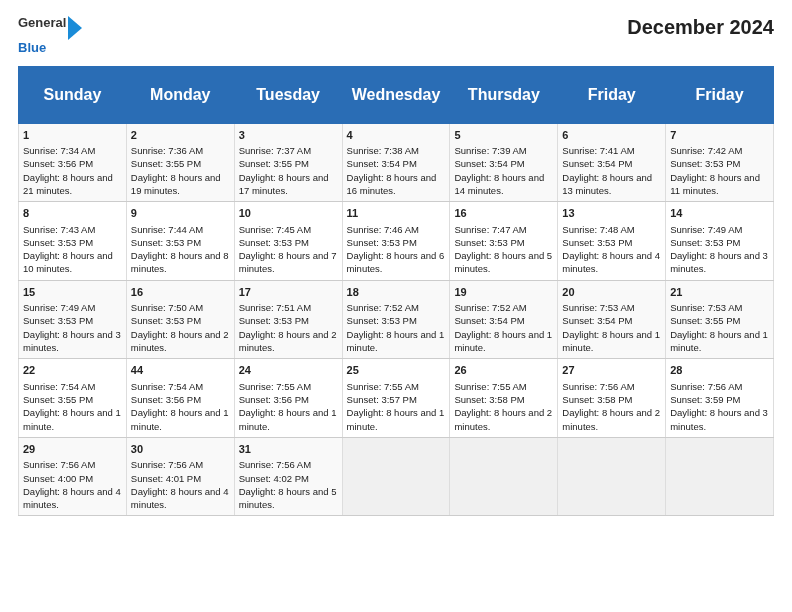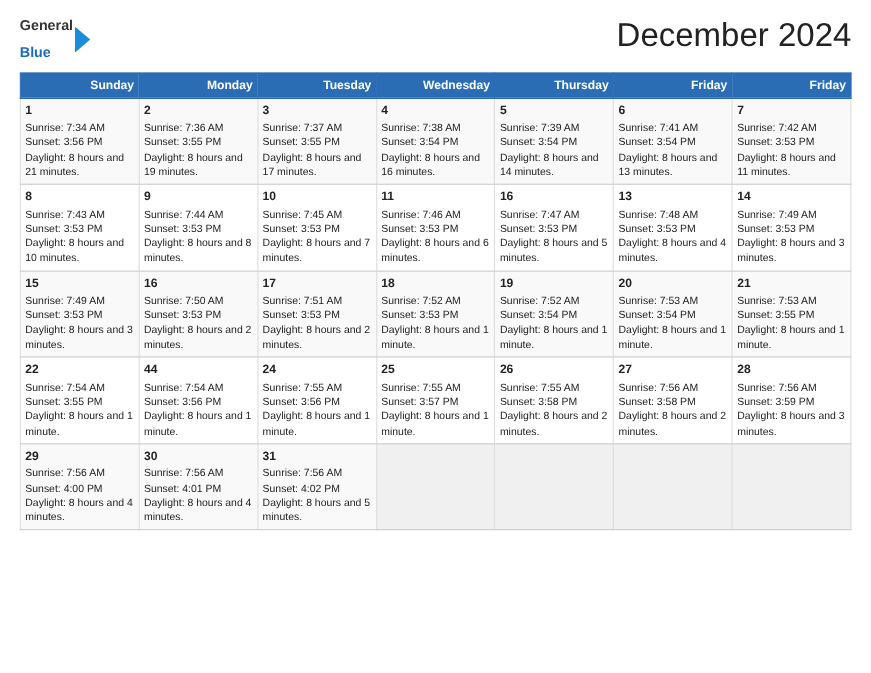--- a/index.html
+++ b/index.html
@@ -15,61 +15,61 @@
       padding: 16px 18px 10px 18px;
     }
     .header {
       display: flex;
       justify-content: space-between;
       align-items: flex-start;
       margin-bottom: 10px;
     }
     .logo {
       display: flex;
-      align-items: center;
+      align-items: flex-start;
     }
     .logo-text {
       display: flex;
       flex-direction: column;
       font-size: 13px;
       font-weight: bold;
       line-height: 1.1;
     }
     .logo-text .general { color: #333; }
     .logo-text .blue { color: #1a6bbf; margin-top: 11px; }
     .logo-arrow {
       width: 20px;
       height: 24px;
       margin-left: 2px;
     }
     .title-block {
       text-align: right;
     }
     .title-block h1 {
-      font-size: 30px;
-      font-weight: normal;
+      font-size: 20px;
+      font-weight: bold;
       color: #222;
       line-height: 1.1;
     }
     .title-block h2 {
       font-size: 14px;
       font-weight: normal;
       color: #333;
     }
     .calendar {
       width: 100%;
       border-collapse: collapse;
       font-size: 9.5px;
     }
     .calendar thead th {
       background: #2a6db5;
       color: #fff;
-      padding: 5px 4px;
-      text-align: right;
-      font-size: 11px;
+      padding: 19px 4px;
+      text-align: center;
+      font-size: 16px;
       font-weight: bold;
       border: 1px solid #2a6db5;
     }
     .calendar tbody tr {
       border-bottom: 1px solid #ccc;
     }
     .calendar tbody td {
       vertical-align: top;
       padding: 4px 4px 4px 4px;
       border-right: 1px solid #ddd;

